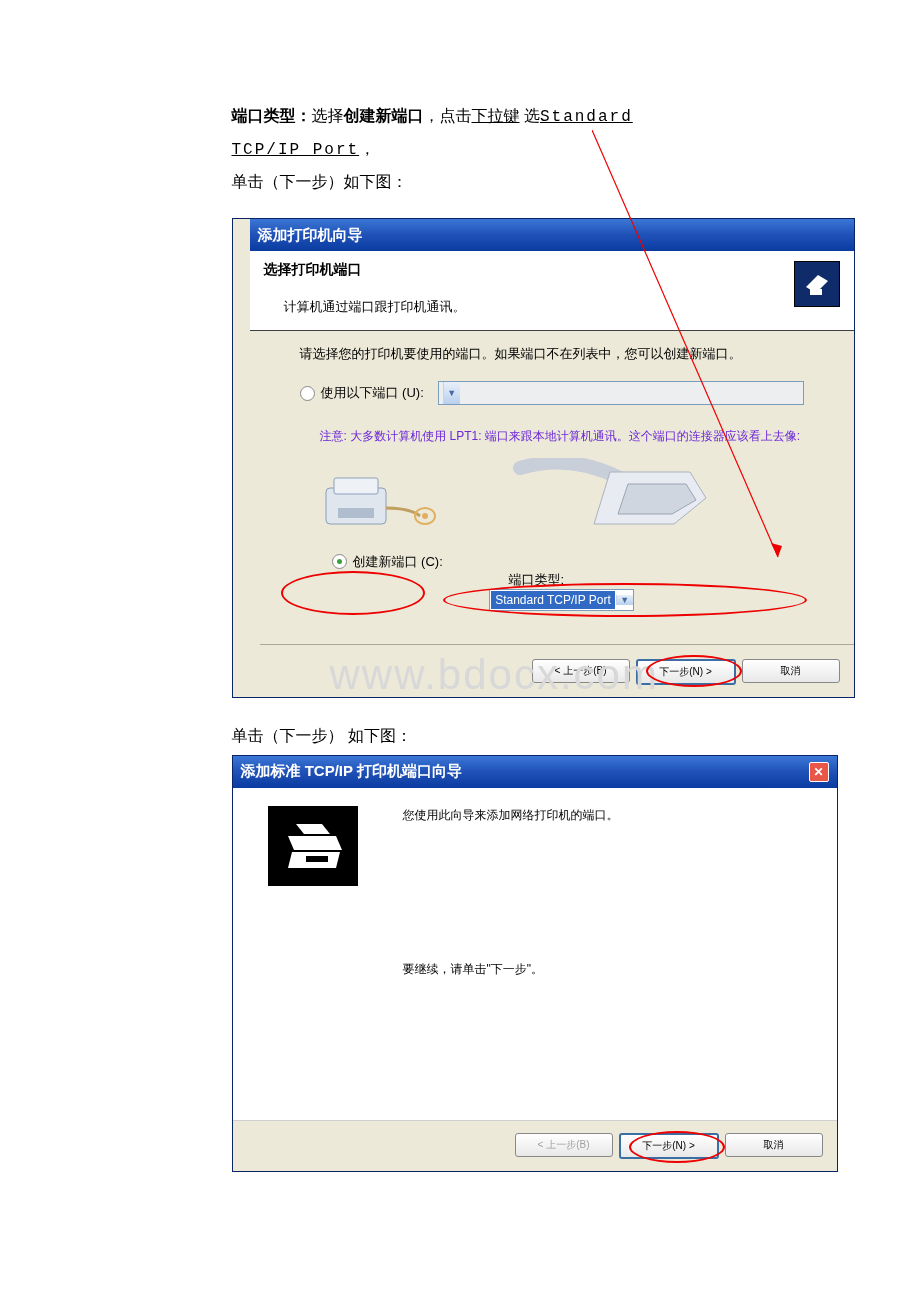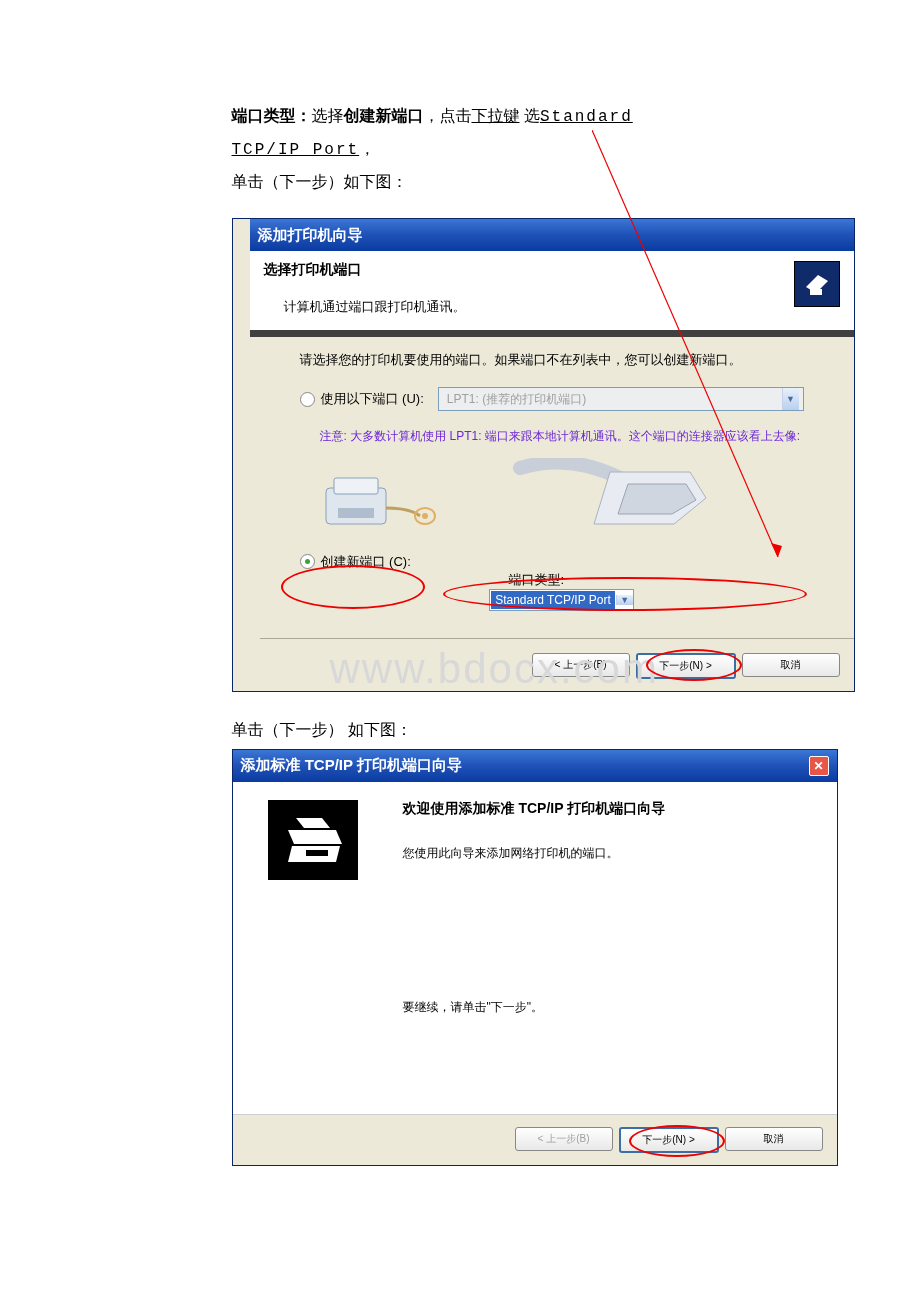--- a/index.html
+++ b/index.html
@@ -62,21 +62,21 @@
     margin-left: auto;
     display: flex;
     align-items: center;
     justify-content: center;
     color: #fff;
     font-weight: bold;
     font-size: 12px;
   }
   .header-area {
     background: #fff;
-    border-bottom: 7px solid #404040;
+    border-bottom: 1px solid #404040;
     padding: 10px 14px 14px 14px;
     display: flex;
     align-items: flex-start;
   }
   .header-text { flex: 1; }
   .header-title { font-weight: bold; font-size: 14px; }
   .header-sub { padding-left: 20px; margin-top: 19px; }
   .header-icon {
     width: 44px; height: 44px;
     background: #102b6a;
@@ -85,21 +85,21 @@
     align-items: center;
     justify-content: center;
   }
   .body-area {
     padding: 14px 50px 10px 50px;
   }
   .instr { margin-bottom: 18px; }
   .radio-row {
     display: flex;
     align-items: center;
-    margin-bottom: 17px;
+    margin-bottom: 23px;
   }
   .radio {
     width: 13px; height: 13px;
     border: 1px solid #888;
     border-radius: 50%;
     margin-right: 6px;
     display: inline-flex;
     align-items: center;
     justify-content: center;
     background: #fff;
@@ -302,21 +302,20 @@
       </div>
     </div>
 
     <div class="body-area">
       <div class="instr">请选择您的打印机要使用的端口。如果端口不在列表中，您可以创建新端口。</div>
 
       <div class="radio-row">
         <span class="radio"></span>
         <span class="radio-label">使用以下端口 (U):</span>
         <div class="dropdown disabled">
-          <span class="value">LPT1: (推荐的打印机端口)</span>
           <span class="arrow">▼</span>
         </div>
       </div>
 
       <div class="note">注意: 大多数计算机使用 LPT1: 端口来跟本地计算机通讯。这个端口的连接器应该看上去像:</div>
 
       <div class="printer-graphic">
         <svg width="160" height="80" viewBox="0 0 160 80">
           <rect x="6" y="30" width="60" height="36" rx="4" fill="#dfe6ee" stroke="#8aa0b8"></rect>
           <rect x="14" y="20" width="44" height="16" rx="2" fill="#eef2f7" stroke="#8aa0b8"></rect>
@@ -325,21 +324,21 @@
           <ellipse cx="105" cy="58" rx="10" ry="8" fill="none" stroke="#e0b060" stroke-width="2"></ellipse>
           <circle cx="105" cy="58" r="3" fill="#e0b060"></circle>
         </svg>
         <svg width="200" height="80" viewBox="0 0 200 80">
           <path d="M10 10 Q 60 -5 110 20" stroke="#c9cfd8" stroke-width="14" fill="none" stroke-linecap="round"></path>
           <polygon points="100,14 180,14 196,40 164,66 84,66 100,14" fill="#e8ecf2" stroke="#a8b2c0"></polygon>
           <polygon points="118,26 176,26 186,42 162,56 108,56" fill="#cfd6e0" stroke="#9aa4b2"></polygon>
         </svg>
       </div>
 
-      <div class="radio-row" style="margin-bottom:2px;">
+      <div class="radio-row" style="margin-bottom:2px;margin-left:32px;">
         <span class="radio selected"></span>
         <span class="radio-label">创建新端口 (C):</span>
       </div>
       <div class="radio-row portTypeLabel">
         <span class="radio-label" style="width:92px;">端口类型:</span>
         <div class="dropdown active">
           <span class="value">Standard TCP/IP Port</span>
           <span class="arrow">▼</span>
         </div>
       </div>
@@ -370,21 +369,20 @@
           <svg width="70" height="60" viewBox="0 0 70 60">
             <rect x="0" y="0" width="70" height="60" fill="#000"></rect>
             <polygon points="18,8 44,8 52,18 26,18" fill="#fff"></polygon>
             <polygon points="10,20 58,20 64,34 16,34" fill="#fff"></polygon>
             <polygon points="14,36 62,36 58,52 10,52" fill="#fff"></polygon>
             <rect x="28" y="40" width="22" height="6" fill="#000"></rect>
           </svg>
         </div>
       </div>
       <div class="d2-content">
-        <div class="d2-title">欢迎使用添加标准 TCP/IP 打印机端口向导</div>
         <div class="d2-para">您使用此向导来添加网络打印机的端口。</div>
         <div style="height:120px;"></div>
         <div class="d2-para">要继续，请单击"下一步"。</div>
       </div>
     </div>
     <div class="d2-footer">
       <div class="btn disabled">&lt; 上一步(B)</div>
       <div class="btn default">下一步(N) &gt;</div>
       <div class="btn">取消</div>
       <div class="oval-next2"></div>

